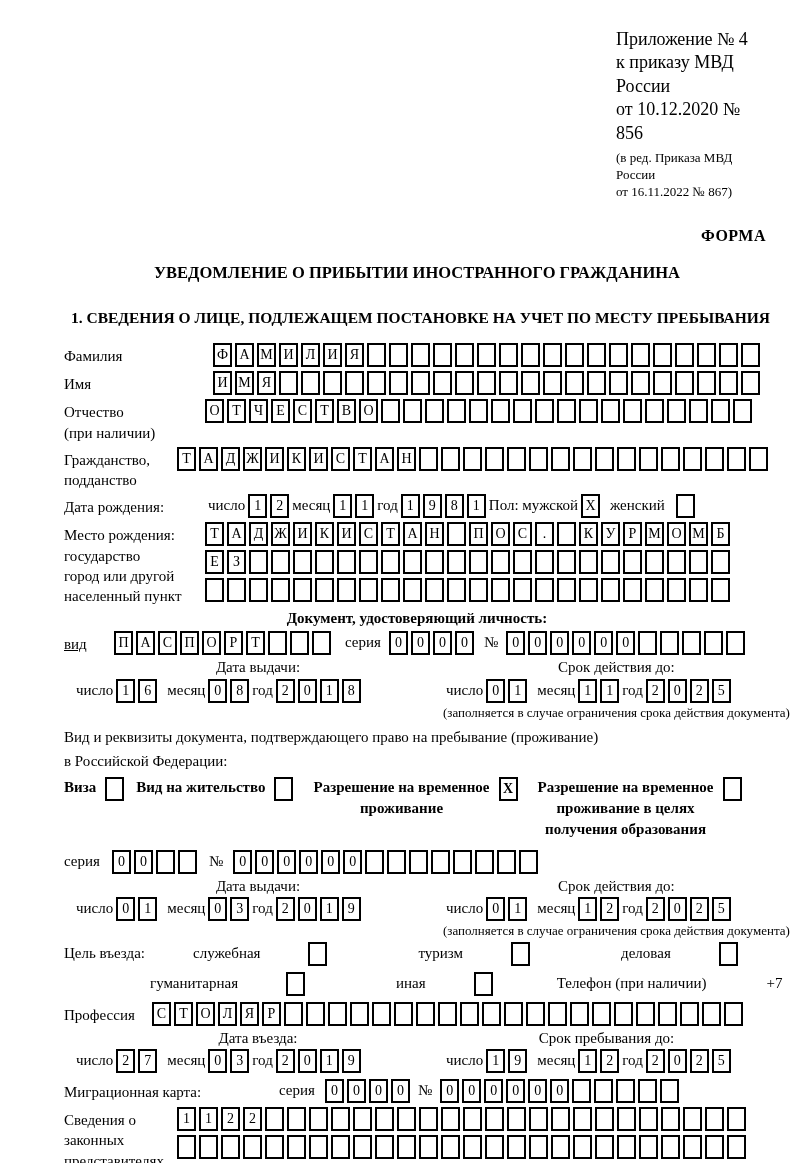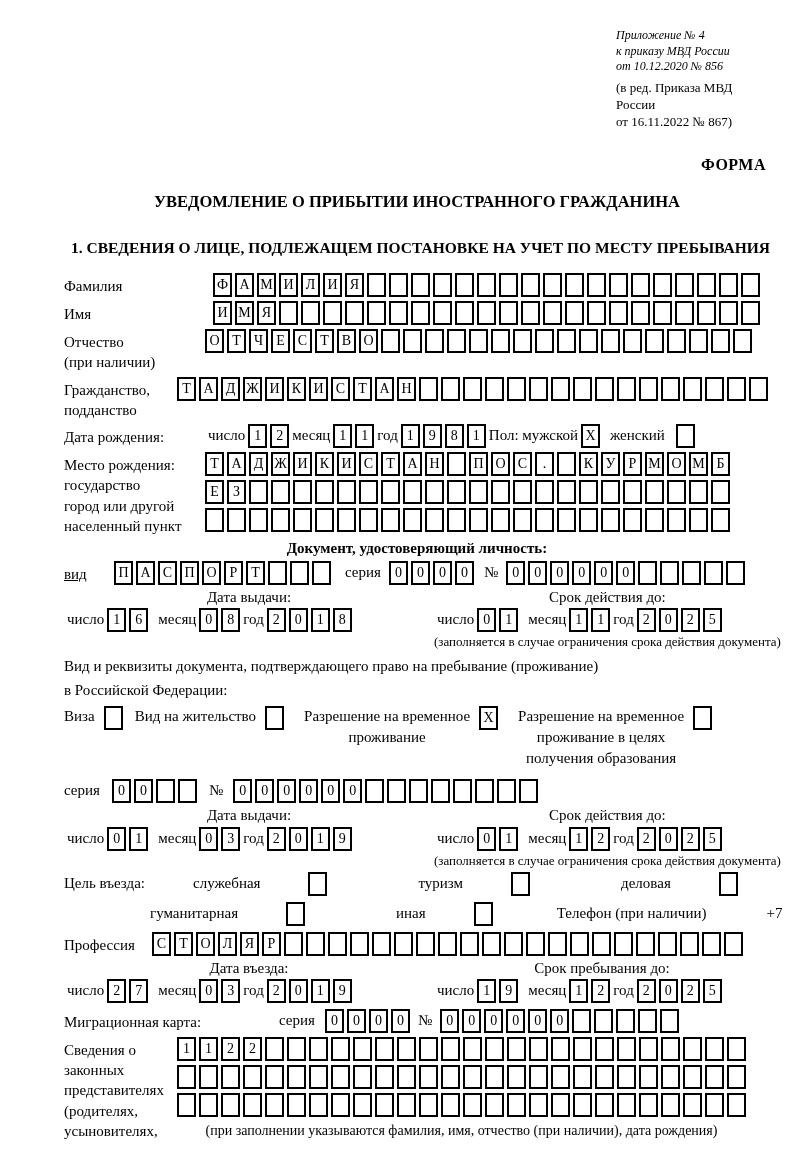--- a/index.html
+++ b/index.html
@@ -3,21 +3,21 @@
 <meta charset="utf-8">
 <style>
   html,body{margin:0;padding:0;background:#fff;}
   .page{
     width:800px;height:1163px;box-sizing:border-box;background:#fff;color:#000;
     font-family:"Liberation Serif","DejaVu Serif",serif;font-size:15px;
     padding:28px 30px 10px 64px;overflow:hidden;position:relative;
   }
   
   .hdr{margin-left:552px;line-height:1.3;}
-  .h-line{font-size:12px;font-style:italic;}
+  .h-line{font-size:18px;}
   .h-line-sm{font-size:13px;}
   .h-gap{height:5px;}
   .form-label{text-align:right;font-weight:bold;font-size:16px;margin:26px 4px 0 0;letter-spacing:.5px;}
   
   .title{text-align:center;font-weight:bold;font-size:16.5px;line-height:1.5;margin-top:16px;}
   .blank{display:inline-block;width:56px;height:13px;border-bottom:2px solid #000;margin-left:8px;}
   .sect{font-weight:bold;font-size:15.5px;margin-top:24px;margin-bottom:16px;text-align:right;}
   
   .frow{display:flex;align-items:flex-start;margin-bottom:4px;}
   .flabel{flex:0 0 149px;padding-top:3px;line-height:1.35;}
@@ -27,28 +27,28 @@
   .w210{flex-basis:212px;}
   
   .cells{display:flex;gap:3px;flex-wrap:nowrap;}
   .cell{flex:0 0 auto;width:15px;height:20px;border:2px solid #000;display:flex;
         align-items:center;justify-content:center;font-size:14px;background:#fff;}
   .stack .cells{margin-bottom:4px;}
   .iw{padding:3px 3px 0 3px;white-space:nowrap;}
   .dg{display:flex;align-items:flex-start;}
   
   .dates{display:flex;margin-bottom:3px;}
-  .dcol-l{flex:0 0 370px;}
+  .dcol-l{flex:0 0 370px;margin-left:9px;}
   .dcol-r{flex:1;}
   .dhead{text-align:center;font-size:15px;line-height:1.15;margin-bottom:2px;}
   .dnote{font-size:13px;margin-top:2px;white-space:nowrap;}
   .intro{line-height:1.6;margin:4px 0 2px;}
   
   .permits{display:flex;align-items:flex-start;margin:4px 0 10px;}
-  .permit{display:flex;align-items:flex-start;}
+  .permit{display:flex;align-items:flex-start;font-weight:bold;}
   .plabel{text-align:center;line-height:1.4;margin:0 9px 0 0;}
   .mr12{margin-right:12px;} .mr20{margin-right:20px;}
   
   .purpose{display:flex;align-items:flex-start;margin-bottom:6px;gap:42px;}
   .plbl{padding:3px 6px 0 0;white-space:nowrap;}
   .gap6{width:7px;flex:0 0 auto;}
   .indent84{margin-left:86px;}
   
   .repnote{font-size:14px;margin-top:6px;text-align:center;}
   .center-head{text-align:center;font-weight:bold;font-size:15px;margin:2px 0 4px;}

